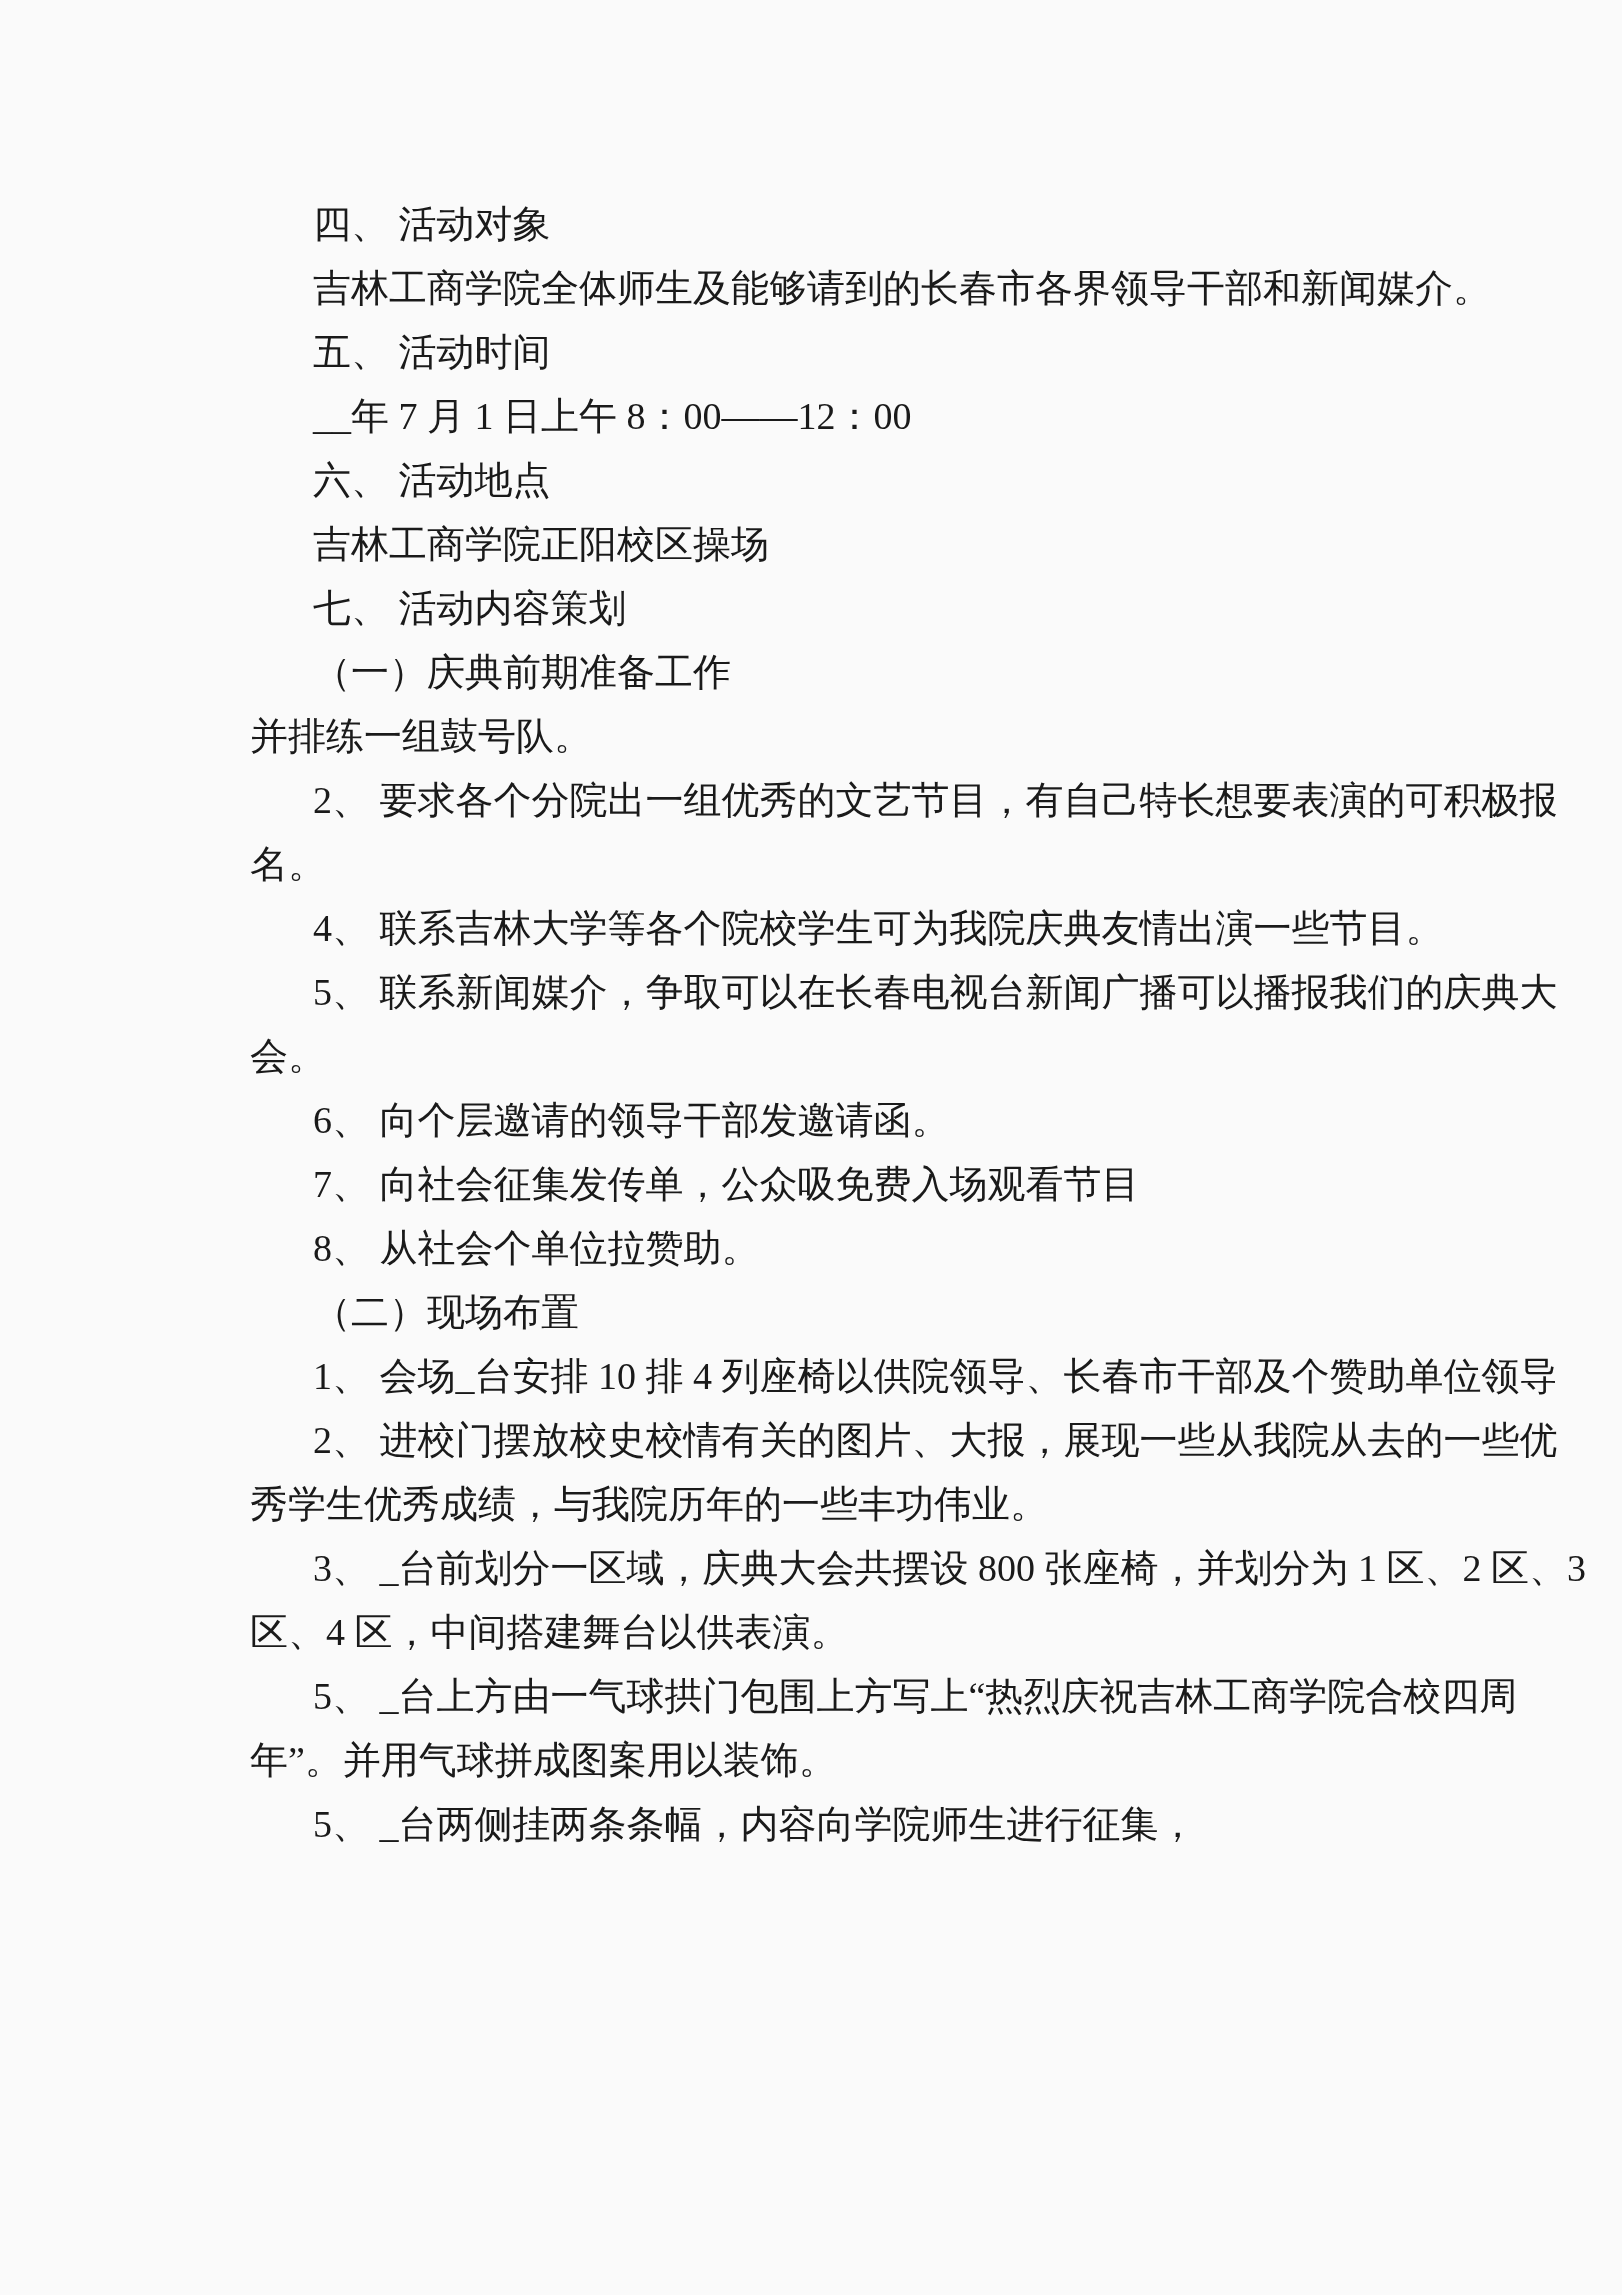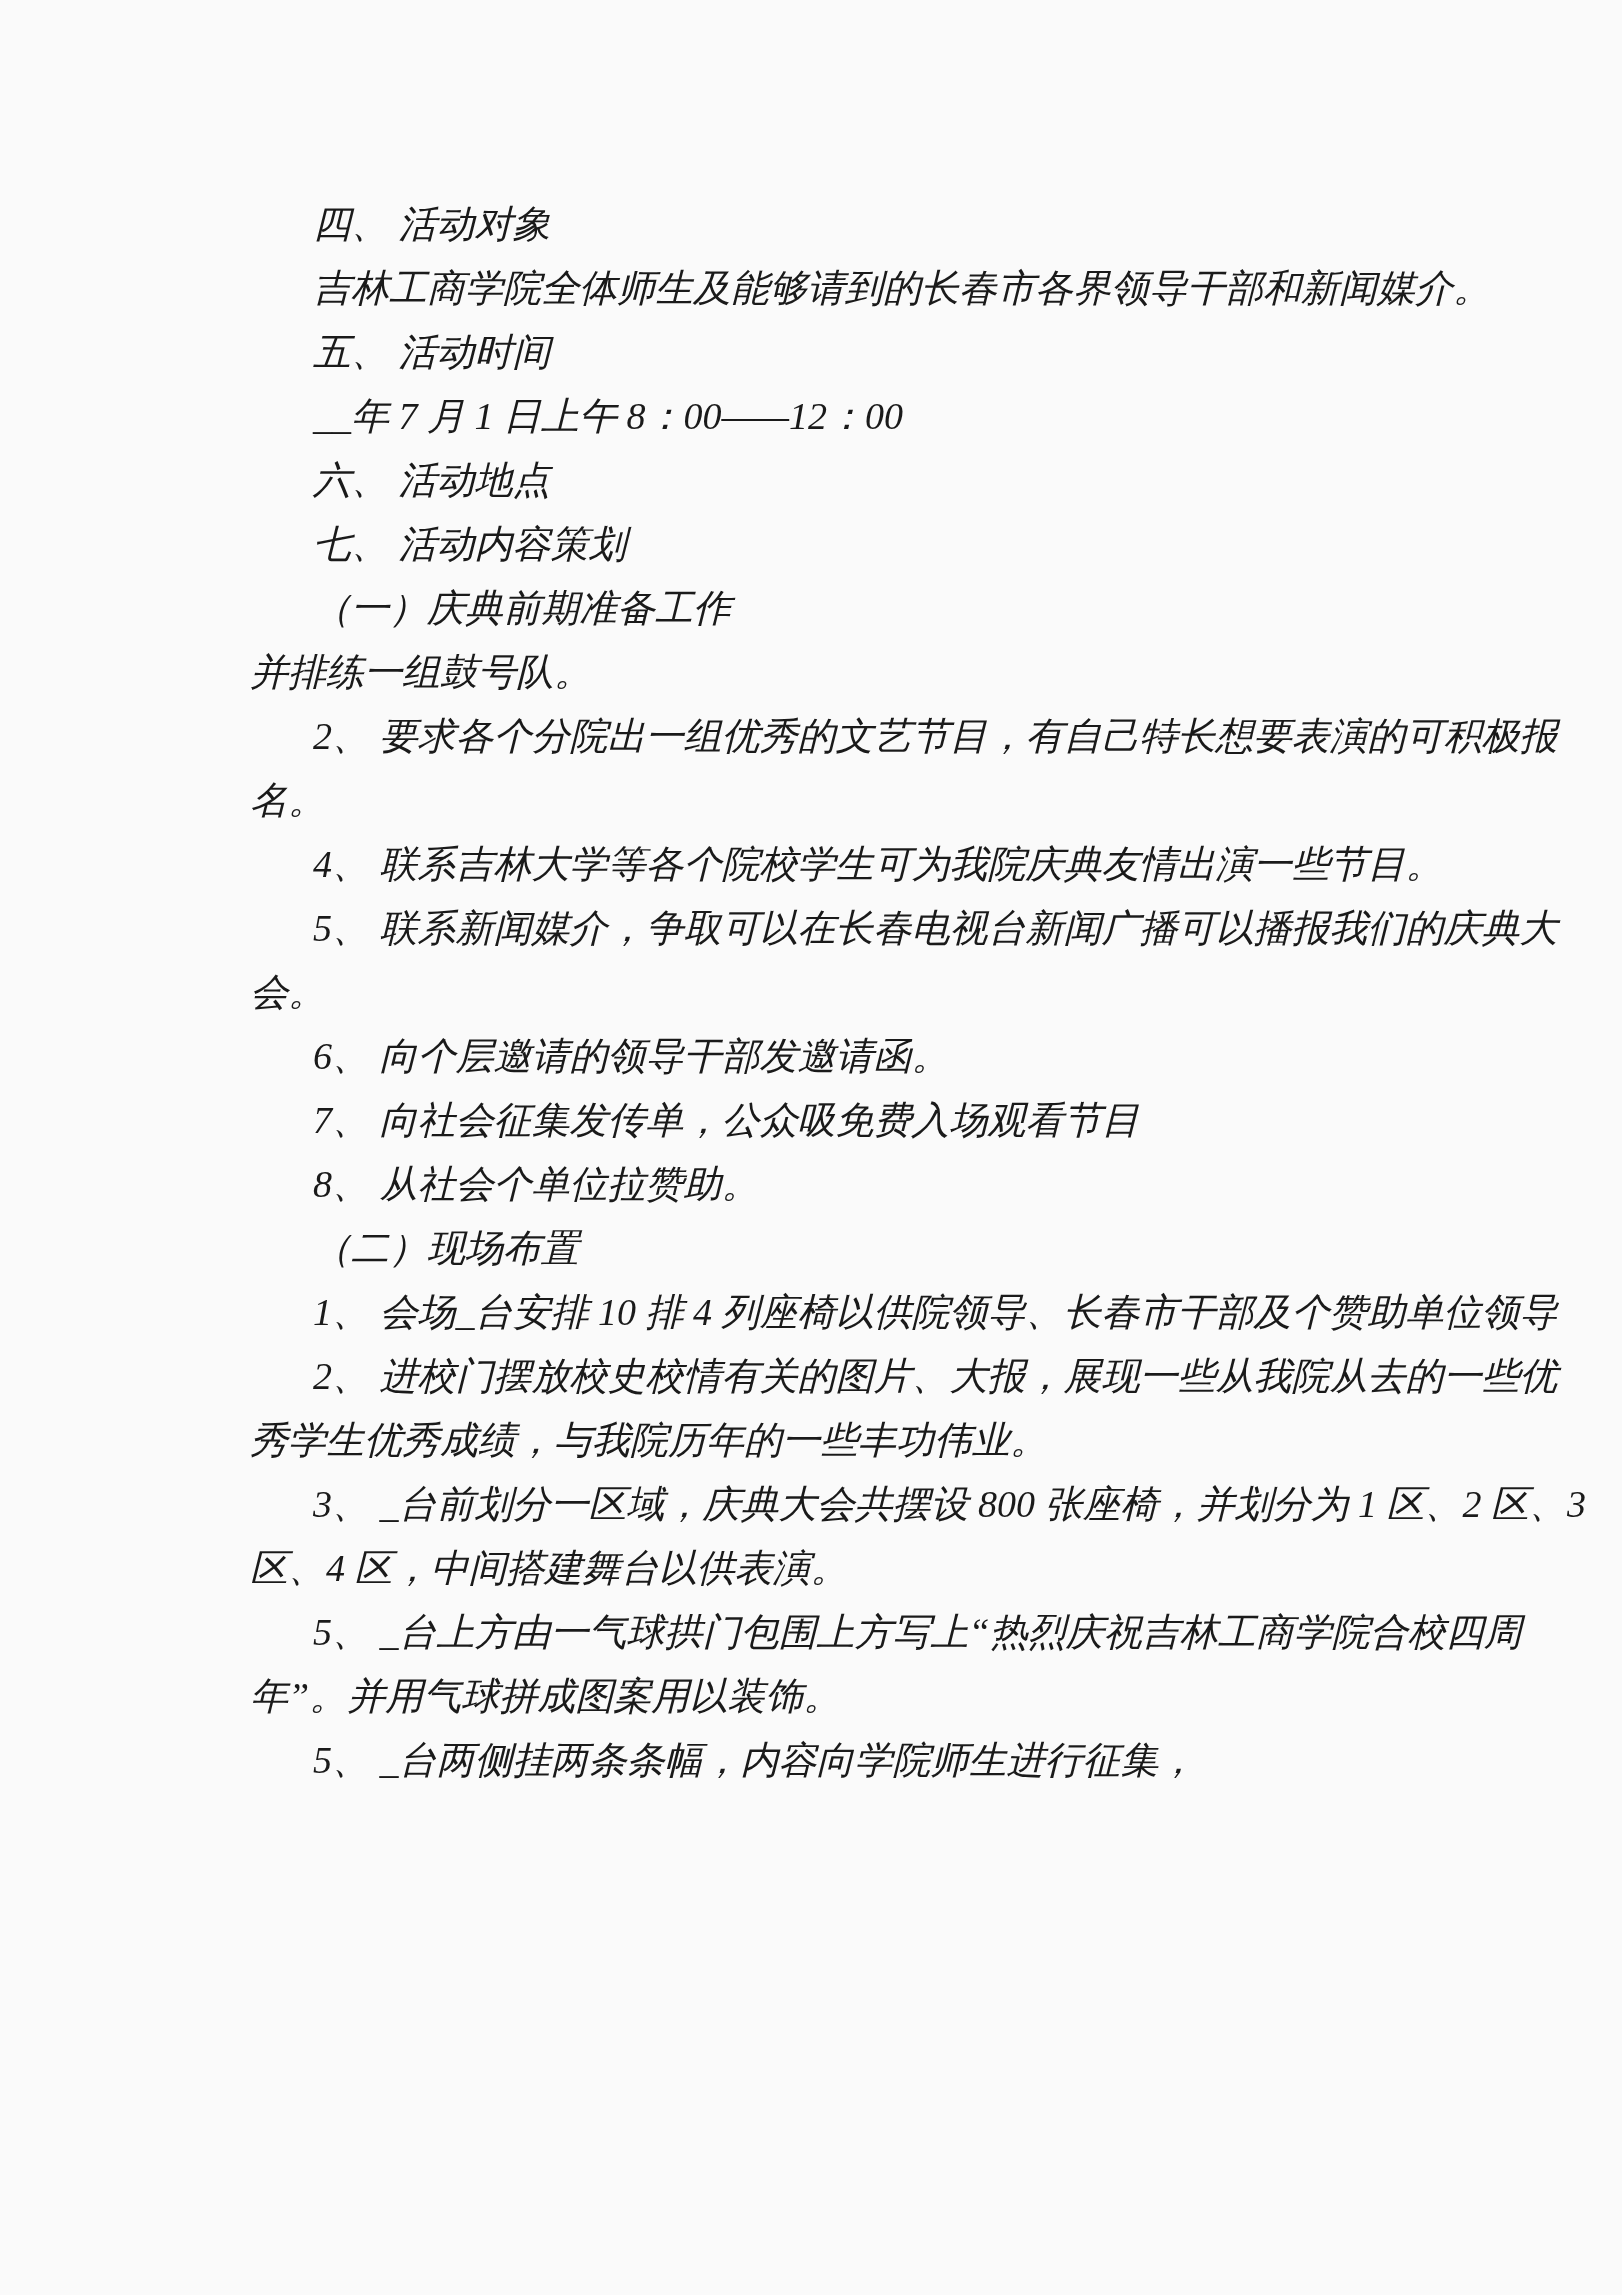--- a/index.html
+++ b/index.html
@@ -11,21 +11,20 @@
     height: 2295px;
     background: #fafafa;
     font-family: "Liberation Serif", "DejaVu Serif", serif;
   }
   .page {
     position: relative;
     width: 1623px;
     height: 1929px;
     background: #fafafa;
     overflow: hidden;
-    font-style: italic;
   }
   .text-block {
     position: absolute;
     left: 250px;
     top: 192px;
     width: 1152px;
   }
   .line {
     height: 64px;
     line-height: 64px;
@@ -41,20 +40,21 @@
 </head>
 <body style="background: rgb(250, 250, 250);">
 
 <div class="page">
   <div class="text-block" style="color: rgb(26, 26, 26);">
       <div class="line indent">四、 活动对象</div>
       <div class="line indent">吉林工商学院全体师生及能够请到的长春市各界领导干部和新闻媒介。</div>
       <div class="line indent">五、 活动时间</div>
       <div class="line indent">__年 7 月 1 日上午 8：00——12：00</div>
       <div class="line indent">六、 活动地点</div>
+      <div class="line indent">吉林工商学院正阳校区操场</div>
       <div class="line indent">七、 活动内容策划</div>
       <div class="line indent">（一）庆典前期准备工作</div>
       <div class="line">并排练一组鼓号队。</div>
       <div class="line indent">2、 要求各个分院出一组优秀的文艺节目，有自己特长想要表演的可积极报</div>
       <div class="line">名。</div>
       <div class="line indent">4、 联系吉林大学等各个院校学生可为我院庆典友情出演一些节目。</div>
       <div class="line indent">5、 联系新闻媒介，争取可以在长春电视台新闻广播可以播报我们的庆典大</div>
       <div class="line">会。</div>
       <div class="line indent">6、 向个层邀请的领导干部发邀请函。</div>
       <div class="line indent">7、 向社会征集发传单，公众吸免费入场观看节目</div>

